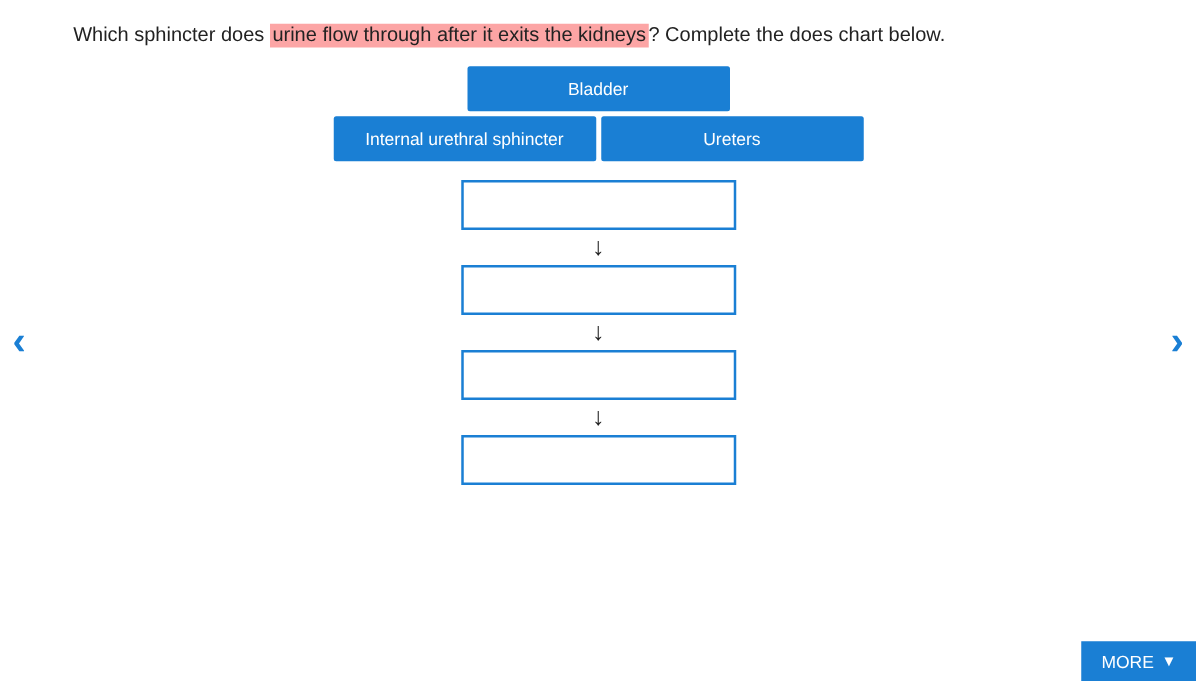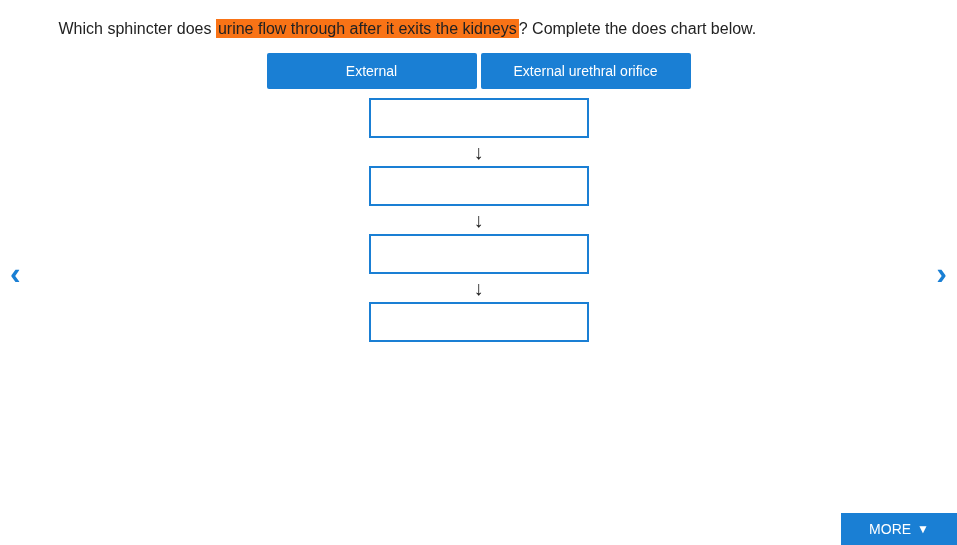--- a/index.html
+++ b/index.html
@@ -28,21 +28,21 @@
 
     .question-text {
       font-size: 16px;
       color: #222;
       margin: 20px 60px 15px 60px;
       text-align: left;
       width: 840px;
     }
 
     .question-text .highlight {
-      background-color: #f97316;
+      background-color: #fca5a5;
       color: #222;
       padding: 1px 2px;
     }
 
     .options-row1 {
       display: flex;
       gap: 4px;
       margin-bottom: 4px;
     }
 
@@ -119,21 +119,21 @@
       font-weight: bold;
     }
 
     .more-btn {
       position: absolute;
       bottom: 0;
       right: 0;
       background-color: #1a7fd4;
       color: #fff;
       border: none;
-      padding: 8px 28px;
+      padding: 8px 16px;
       font-size: 14px;
       cursor: pointer;
       display: flex;
       align-items: center;
       gap: 6px;
     }
 
     .more-btn .down-arrow {
       font-size: 12px;
     }
@@ -141,24 +141,27 @@
 </head>
 <body>
 
 <div class="page-container">
 
   <p class="question-text">
     <span>Which sphincter does </span><span class="highlight">urine flow through after it exits the kidneys</span><span>? Complete the does chart below.</span>
   </p>
 
   <div class="options-row1">
-    <button class="option-btn">External</button>
-    <button class="option-btn">External urethral orifice</button>
+    <button class="option-btn">Bladder</button>
   </div>
 
+  <div class="options-row2">
+    <button class="option-btn">Internal urethral sphincter</button>
+    <button class="option-btn">Ureters</button>
+  </div>
 
   <div class="flowchart">
     <div class="flow-box"></div>
     <div class="flow-arrow">↓</div>
     <div class="flow-box"></div>
     <div class="flow-arrow">↓</div>
     <div class="flow-box"></div>
     <div class="flow-arrow">↓</div>
     <div class="flow-box"></div>
   </div>

